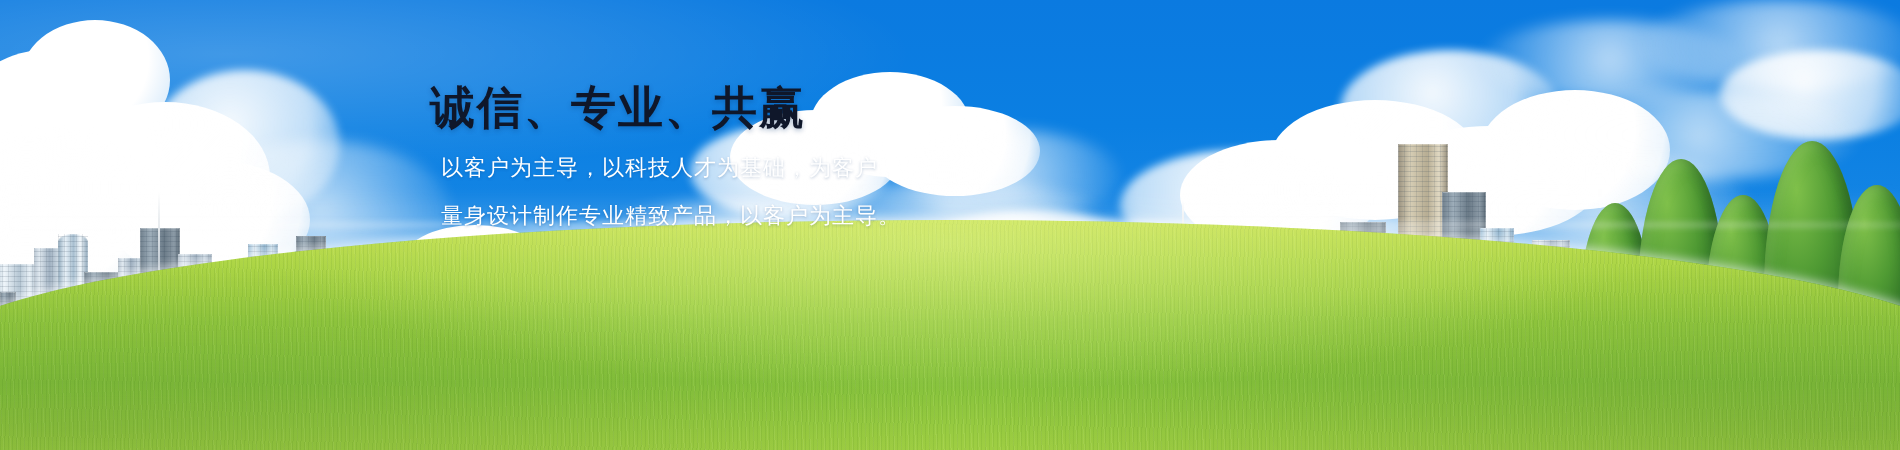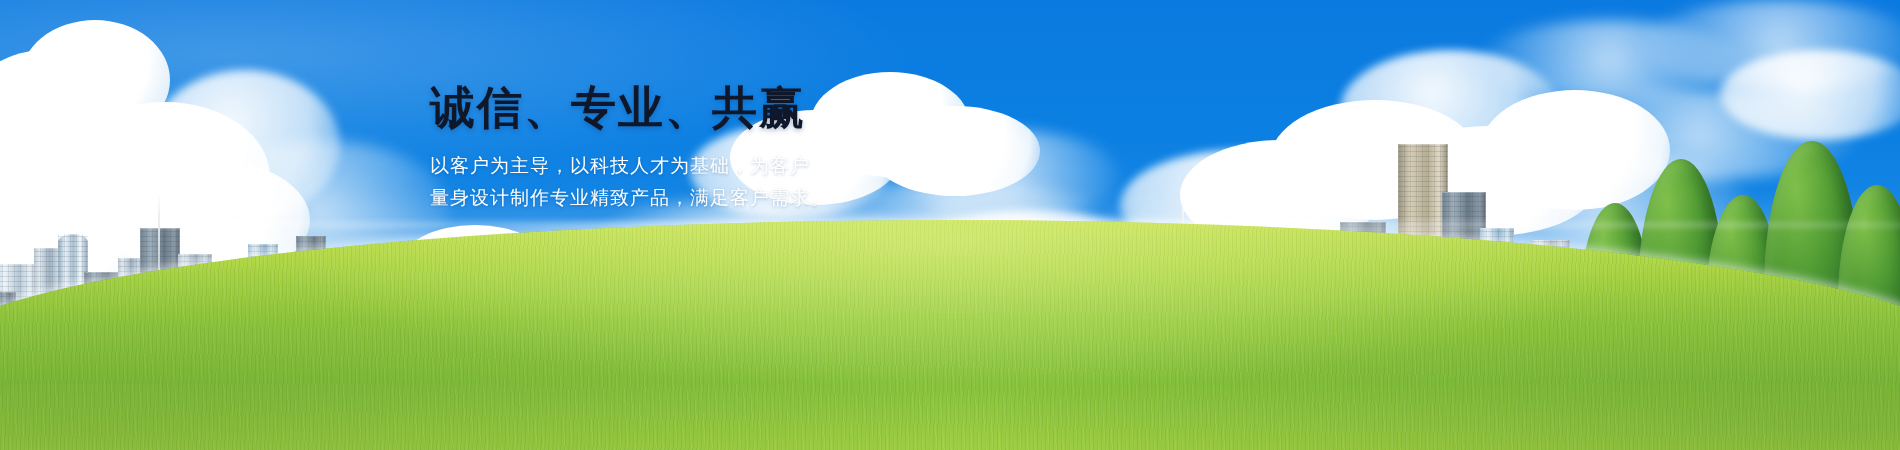--- a/index.html
+++ b/index.html
@@ -159,23 +159,23 @@
     margin: 0;
     font-size: 45px;
     line-height: 1.08;
     font-weight: 700;
     color: #0f172a;
     letter-spacing: 2px;
     white-space: nowrap;
     text-shadow: 0 2px 5px rgba(0,50,110,0.30);
   }
   .sub {
-    margin: 0;
+    margin: 11px;
     color: #ffffff;
-    font-size: 19px;
+    font-size: 22px;
     line-height: 1.72;
     letter-spacing: 1px;
     white-space: nowrap;
     text-shadow: 0 1px 3px rgba(0,50,110,0.28);
   }
   .sub-wrap { margin-top: 16px; }
 </style>
 </head>
 <body>
 
@@ -322,17 +322,17 @@
     </div>
   </div>
 
   <div class="grass-edge"></div>
   <div class="grass"></div>
 
   <div class="copy">
     <h1 class="headline">诚信、专业、共赢</h1>
     <div class="sub-wrap">
       <p class="sub">以客户为主导，以科技人才为基础，为客户</p>
-      <p class="sub">量身设计制作专业精致产品，满足客户需求。</p>
+      <p class="sub">量身设计制作专业精致产品，以客户为主导。</p>
     </div>
   </div>
 
 </div>
 
 </body></html>

